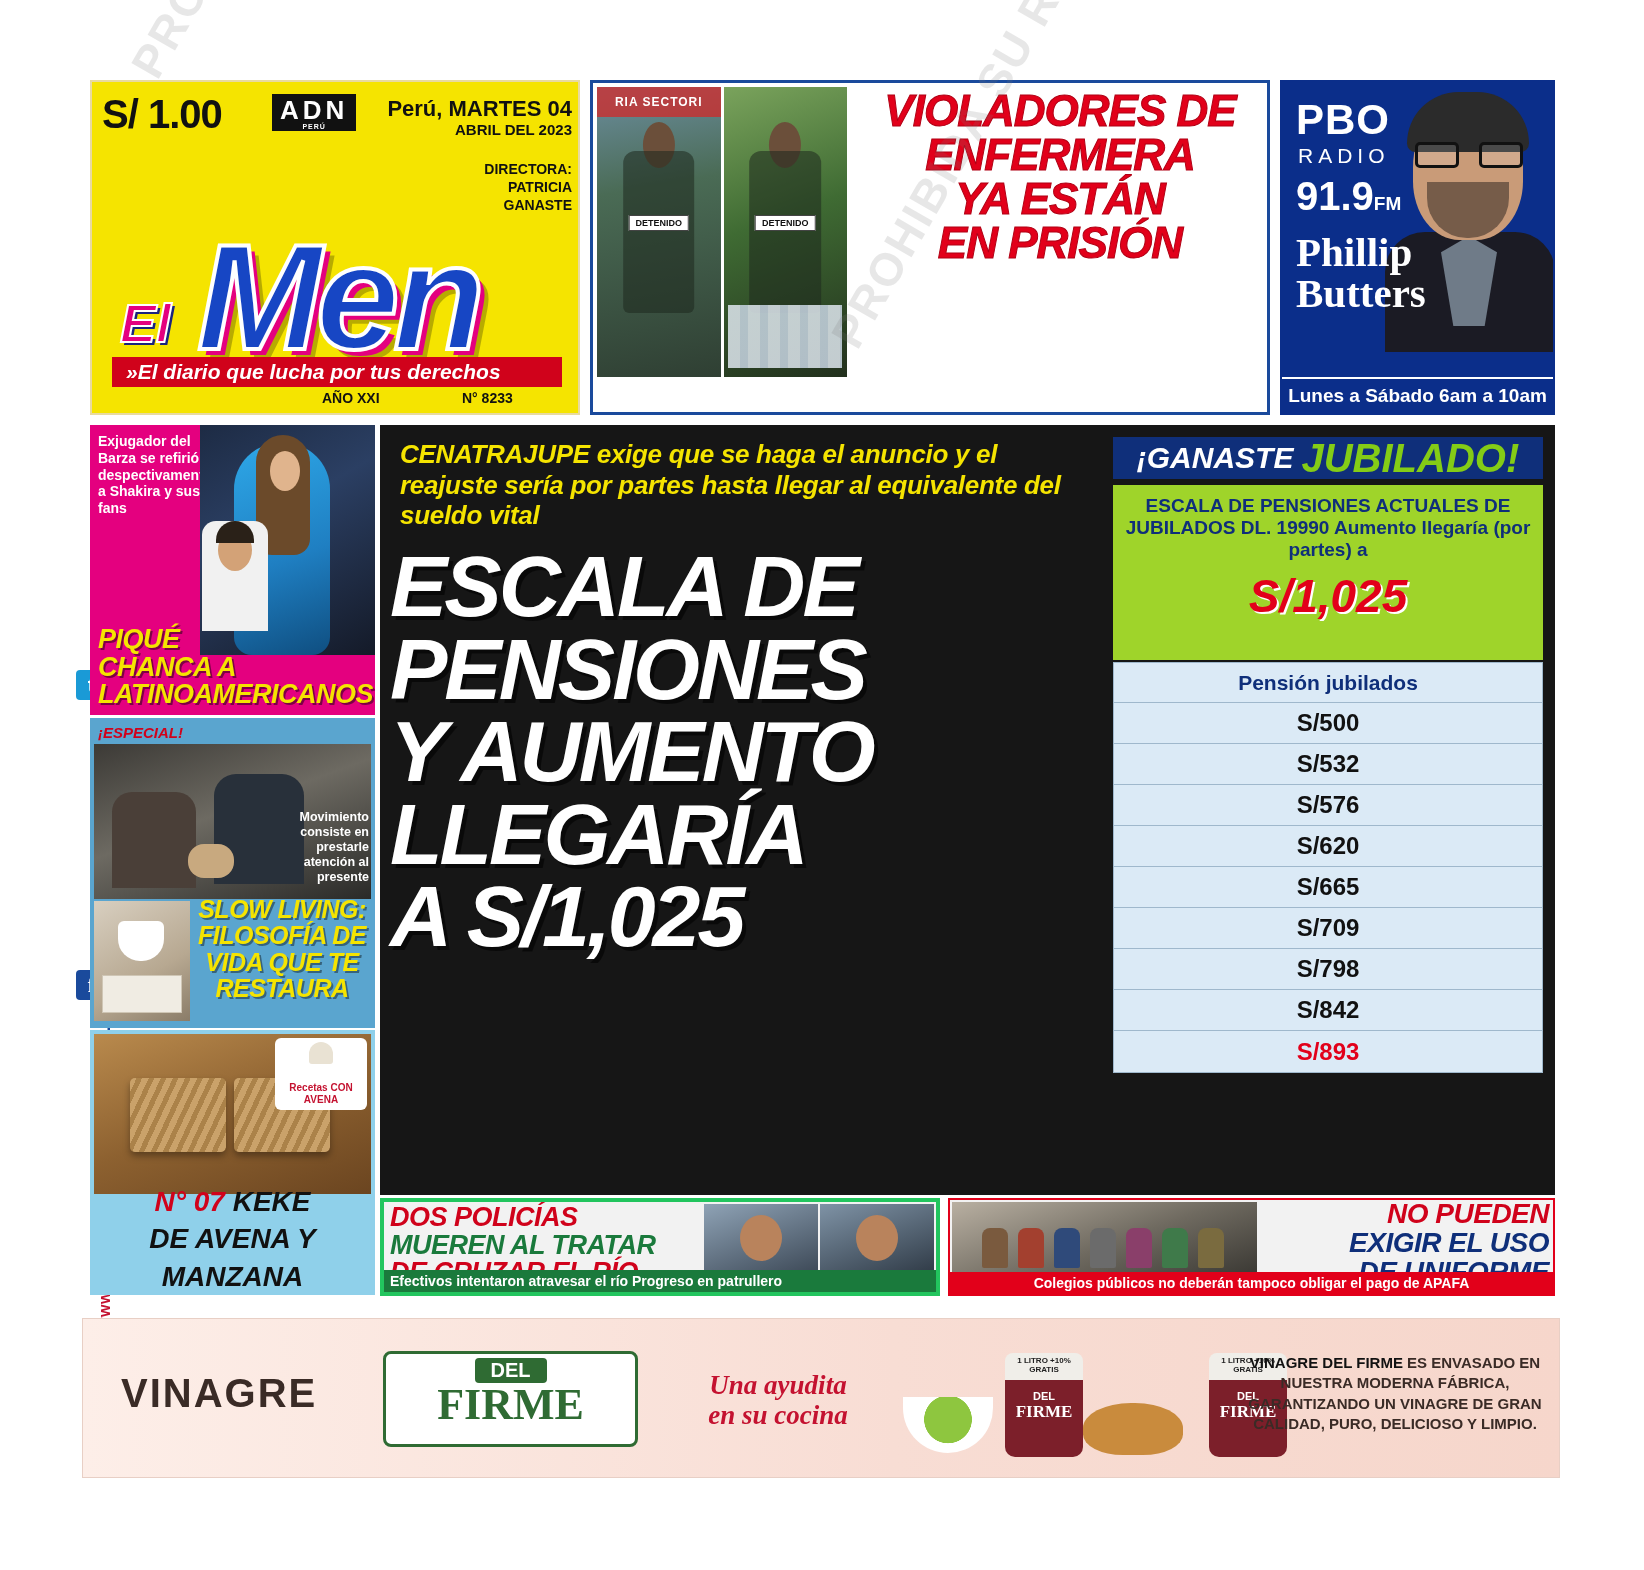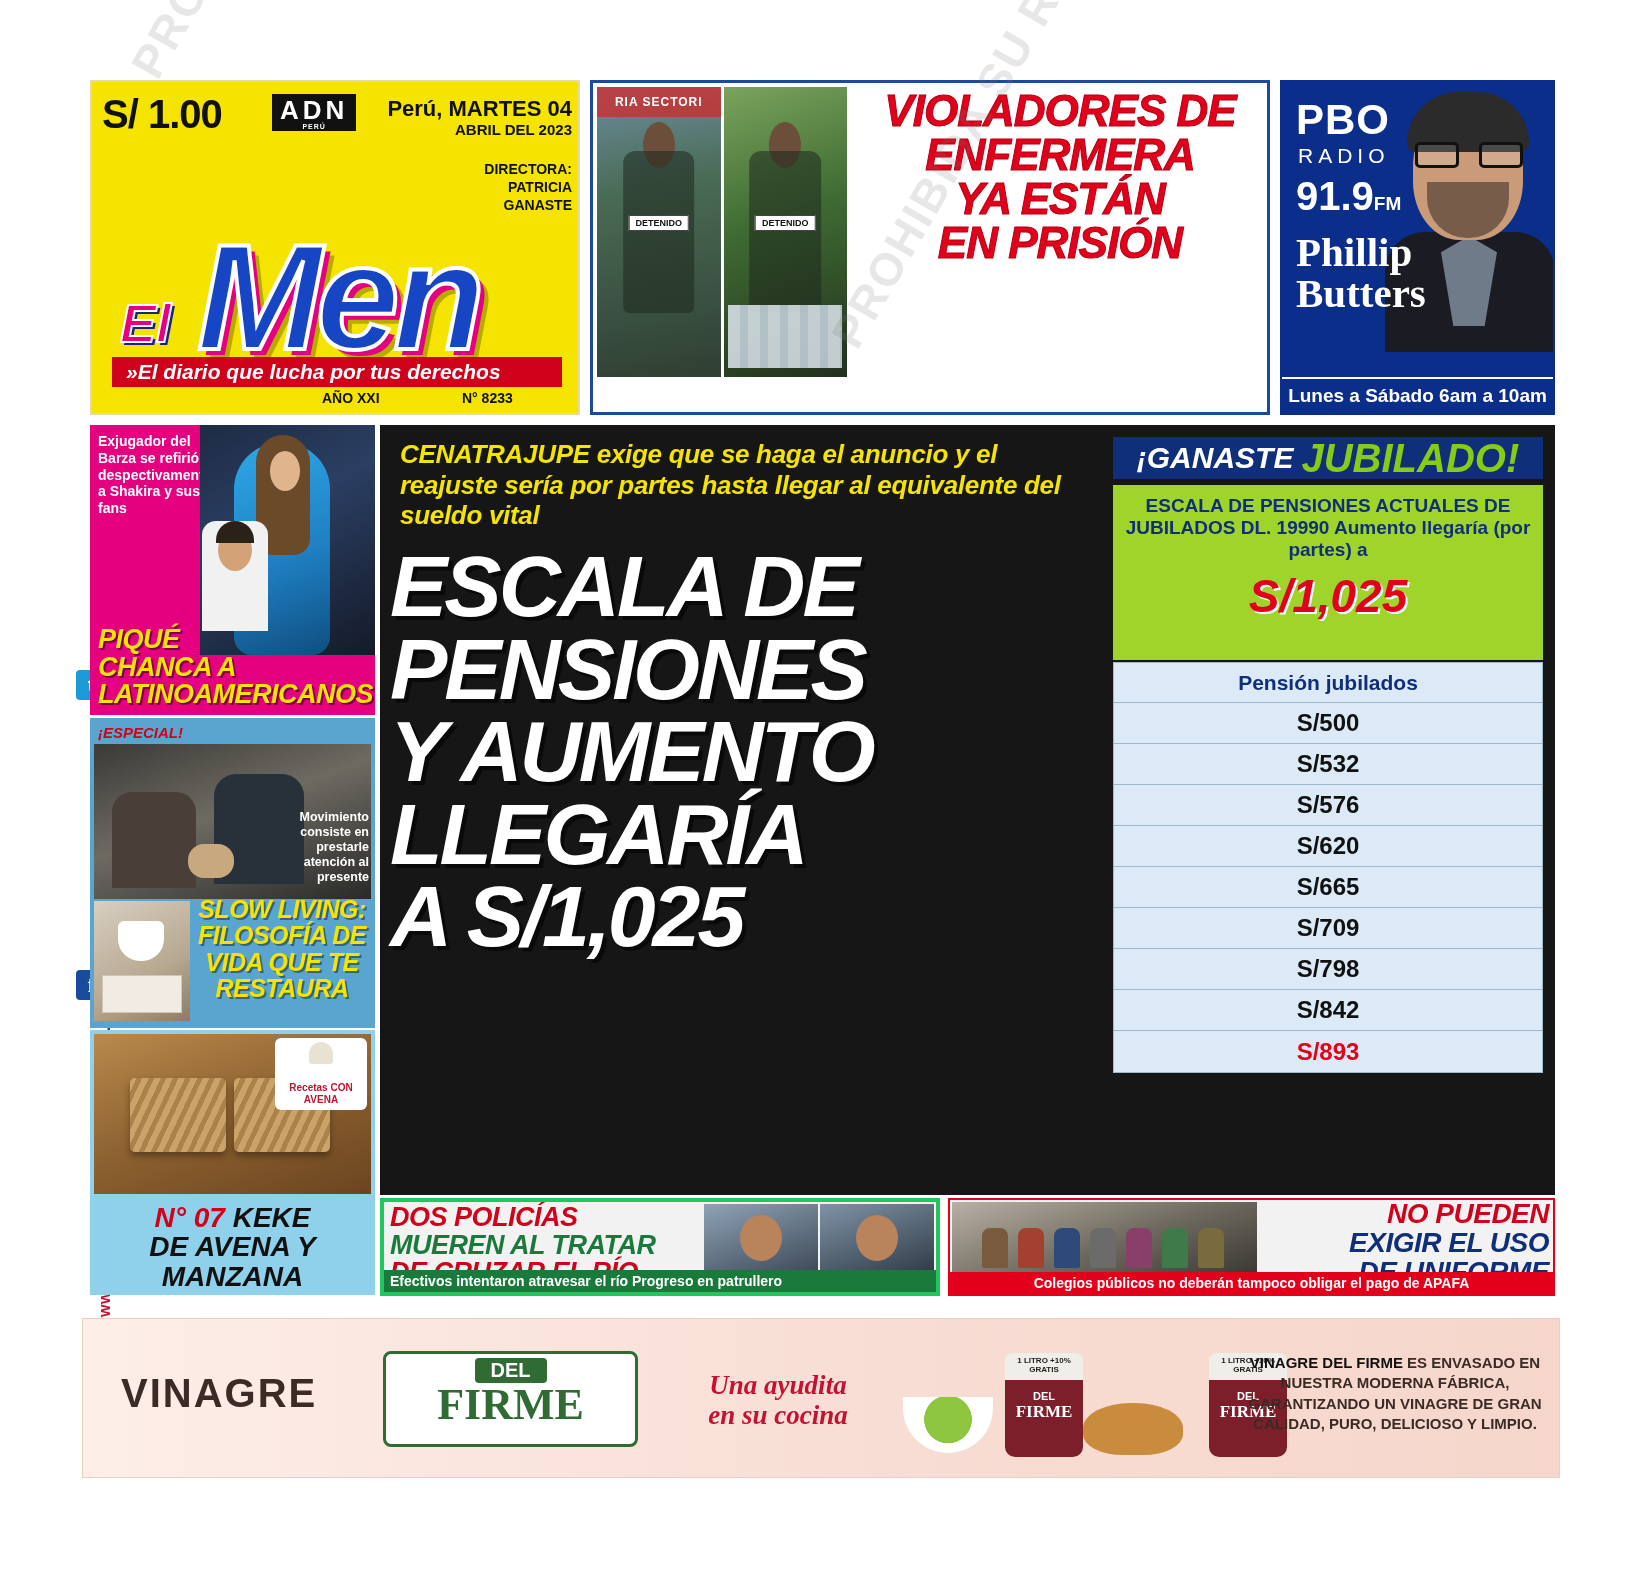--- a/index.html
+++ b/index.html
@@ -427,21 +427,21 @@
   .keke-badge .chef {
     position: absolute; left: 50%; top: 4px; transform: translateX(-50%);
     width: 24px; height: 22px; background: #e9e2d3; border-radius: 12px 12px 3px 3px;
   }
   .keke-title {
     position: absolute; left: 4px; bottom: 4px;
     width: 277px; text-align: center;
   }
   .keke-title .l1 { color: #d0021b; font-size: 28px; font-weight: bold; font-style: italic; line-height: 1.05; }
   .keke-title .l1 b { color: #111; }
-  .keke-title .l2, .keke-title .l3 { color: #111; font-size: 28px; font-weight: bold; font-style: italic; line-height: 1.05; }
+  .keke-title .l2, .keke-title .l3 { color: #111; font-size: 28px; font-weight: bold; font-style: italic; line-height: 1.05; margin-top: 8px; }
 
   
   .main {
     position: absolute; left: 380px; top: 425px;
     width: 1175px; height: 770px;
     background: #161616;
     overflow: hidden;
   }
   .main-kicker {
     position: absolute; left: 20px; top: 14px;

